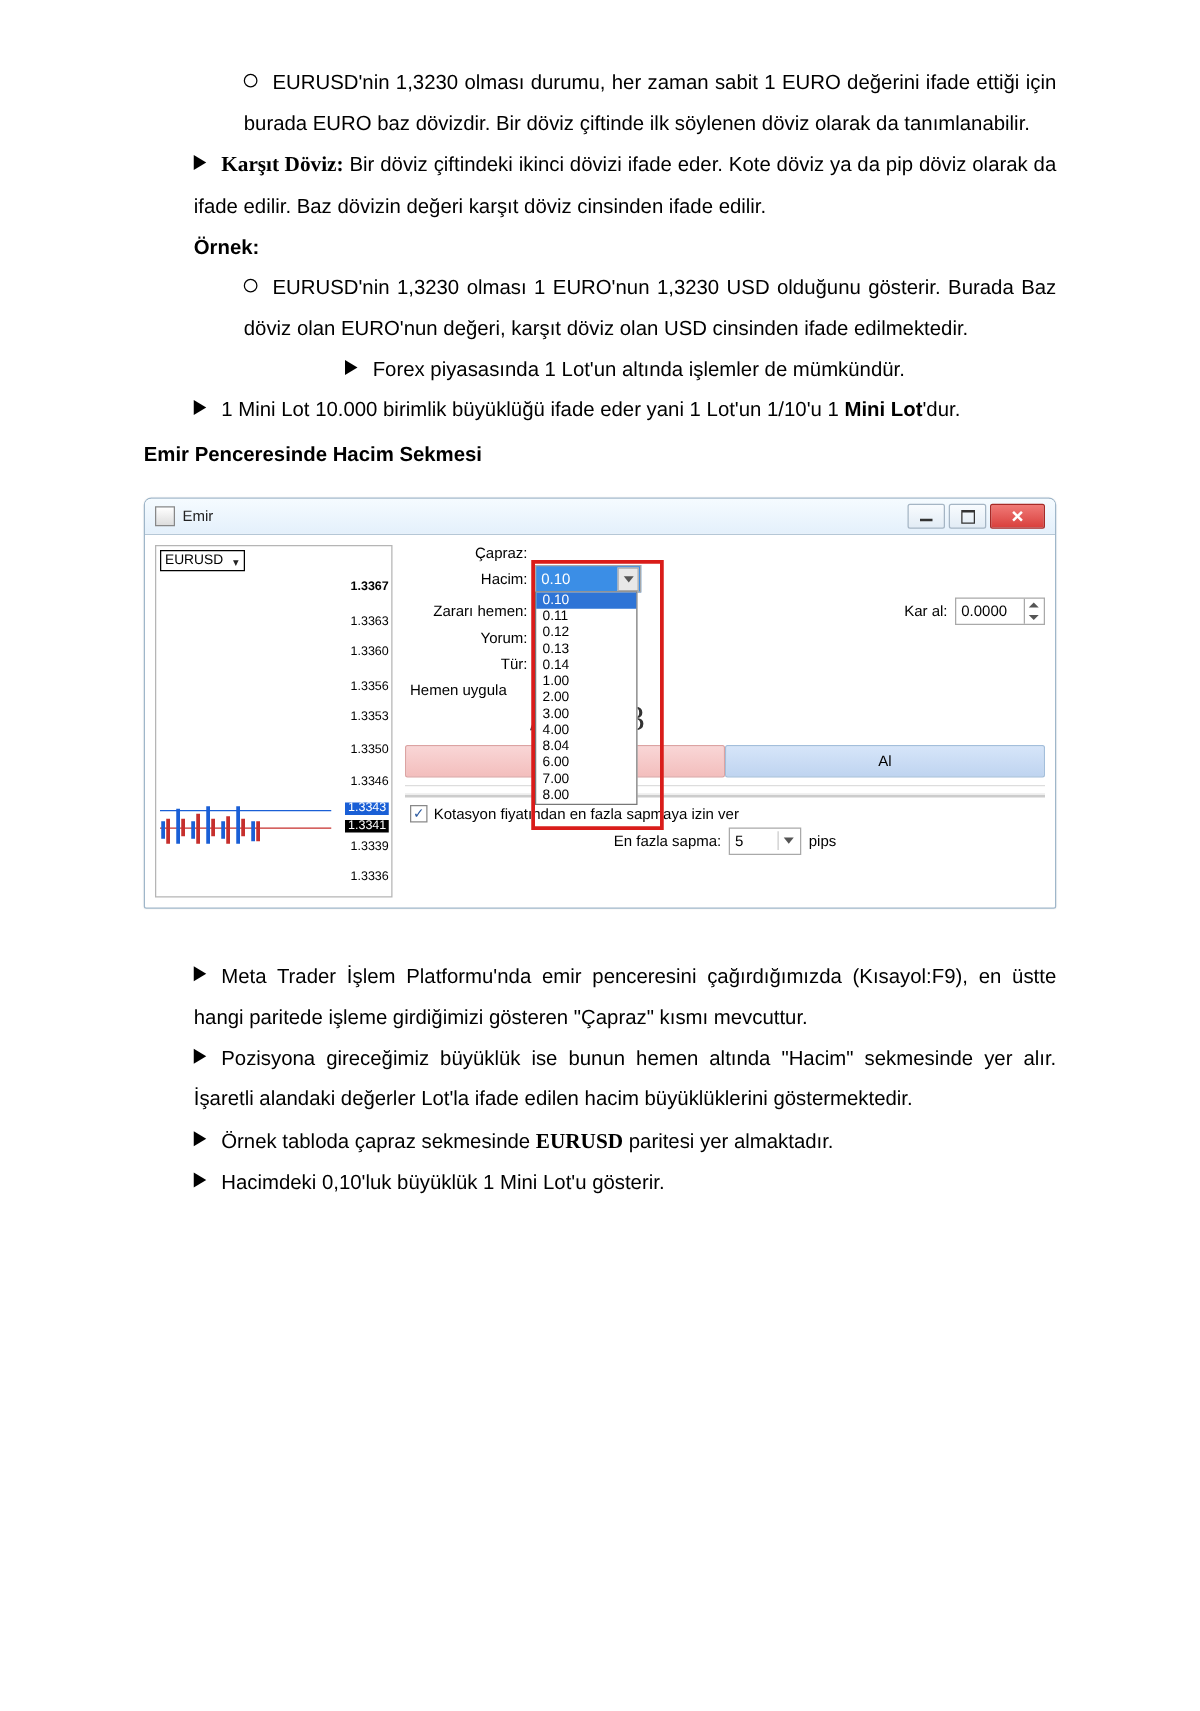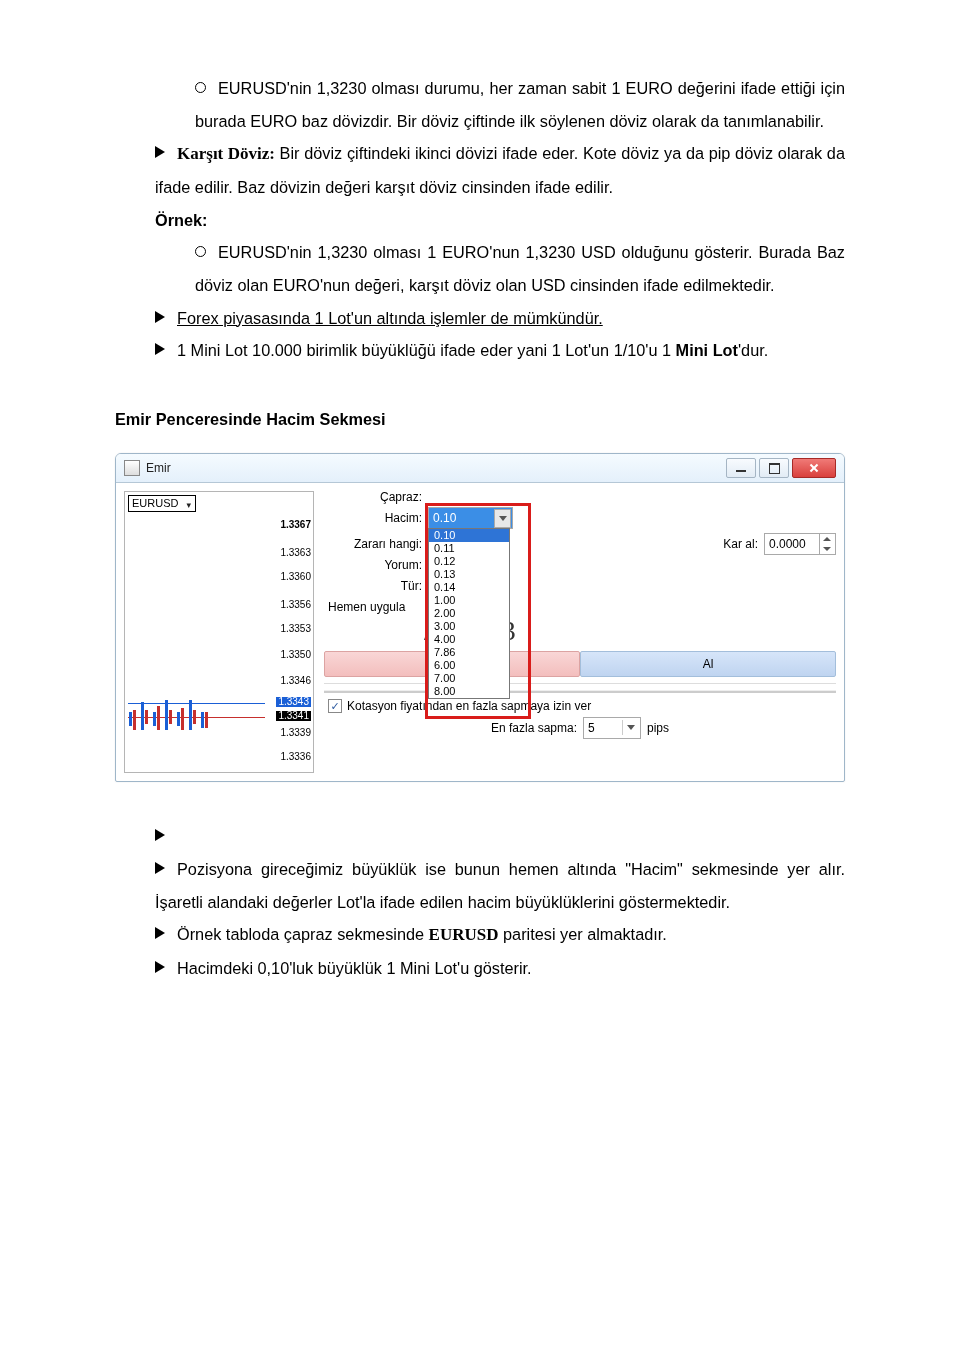--- a/index.html
+++ b/index.html
@@ -3,21 +3,21 @@
 <meta charset="utf-8">
 <style>
   body{
     margin:0;
     font-family:"Segoe UI",Tahoma,Arial,sans-serif;
     background:#fff;
     color:#000;
     width:960px;
   }
   .page{
-    padding:72px 115px 60px 115px;
+    padding:50px 115px 60px 115px;
     font-size:16.3px;
     line-height:2.0;
     text-align:justify;
   }
   .indent1{margin-left:40px;}
   .indent2{margin-left:80px;}
   .tri{
     display:inline-block;
     width:0;height:0;
     border-top:6px solid transparent;
@@ -30,21 +30,21 @@
     display:inline-block;
     width:9px;height:9px;
     border:1px solid #000;
     border-radius:50%;
     margin-right:12px;
     vertical-align:1px;
   }
   .heading{
     font-weight:600;
     text-align:left;
-    margin:36px 0 12px 0;
+    margin:3px 0 12px 0;
   }
   .run{font-family:"Times New Roman",serif;font-size:17px;}
 
   
   .shot{
     margin:18px 0 38px 0;
     background:#fff;
     border:1px solid #9fb6c9;
     border-radius:6px 6px 2px 2px;
     box-shadow:0 0 0 1px rgba(0,0,0,.02);
@@ -176,21 +176,21 @@
   </div>
 
   <div class="indent1" style="text-align:left;">
     <b>Örnek:</b>
   </div>
 
   <div class="indent2">
     <span class="circ"></span><span>EURUSD'nin 1,3230 olması 1 EURO'nun 1,3230 USD olduğunu gösterir. Burada Baz döviz olan EURO'nun değeri, karşıt döviz olan USD cinsinden ifade edilmektedir.</span>
   </div>
 
-  <div class="indent1" style="text-align:left;text-decoration:underline;">
+  <div class="indent1" style="text-align:center;">
     <span class="tri"></span><span>Forex piyasasında 1 Lot'un altında işlemler de mümkündür.</span>
   </div>
 
   <div class="indent1" style="text-align:left;">
     <span class="tri"></span><span>1 Mini Lot 10.000 birimlik büyüklüğü ifade eder yani 1 Lot'un 1/10'u 1 </span><b>Mini Lot</b><span>'dur.</span>
   </div>
 
   <div class="heading">Emir Penceresinde Hacim Sekmesi</div>
 
   <div class="shot">
@@ -278,31 +278,31 @@
             <div class="dropdown" id="hacim-dd">
                 <div class="opt sel-opt">0.10</div>
                 <div class="opt">0.11</div>
                 <div class="opt">0.12</div>
                 <div class="opt">0.13</div>
                 <div class="opt">0.14</div>
                 <div class="opt">1.00</div>
                 <div class="opt">2.00</div>
                 <div class="opt">3.00</div>
                 <div class="opt">4.00</div>
-                <div class="opt">7.86</div>
+                <div class="opt">8.04</div>
                 <div class="opt">6.00</div>
                 <div class="opt">7.00</div>
                 <div class="opt">8.00</div>
               </div>
 
             <div class="red-rect" style="left:-3px;top:-4px;width:100px;height:210px;"></div>
           </div>
         </div>
         <div class="row">
-          <div class="lbl">Zararı hangi:</div>
+          <div class="lbl">Zararı hemen:</div>
           <div style="width:85px;"></div>
           <div style="flex:1;"></div>
           <div class="lbl" style="width:60px;">Kar al:</div>
           <div class="inp spin">
               <span>0.0000</span>
               <div class="sp"></div>
             </div>
         </div>
         <div class="row">
           <div class="lbl">Yorum:</div>
@@ -344,21 +344,21 @@
               </div>
             </div>
           <div style="width:6px;"></div>
           <span>pips</span>
         </div>
       </div>
     </div>
   </div>
 
   <div class="indent1">
-    <span class="tri"></span>
+    <span class="tri"></span><span>Meta Trader İşlem Platformu'nda emir penceresini çağırdığımızda (Kısayol:F9), en üstte hangi paritede işleme girdiğimizi gösteren "Çapraz" kısmı mevcuttur.</span>
   </div>
   <div class="indent1">
     <span class="tri"></span><span>Pozisyona gireceğimiz büyüklük ise bunun hemen altında "Hacim" sekmesinde yer alır. İşaretli alandaki değerler Lot'la ifade edilen hacim büyüklüklerini göstermektedir.</span>
   </div>
   <div class="indent1" style="text-align:left;">
     <span class="tri"></span><span>Örnek tabloda çapraz sekmesinde </span><b class="run">EURUSD</b><span> paritesi yer almaktadır.</span>
   </div>
   <div class="indent1" style="text-align:left;">
     <span class="tri"></span><span>Hacimdeki 0,10'luk büyüklük 1 Mini Lot'u gösterir.</span>
   </div>

